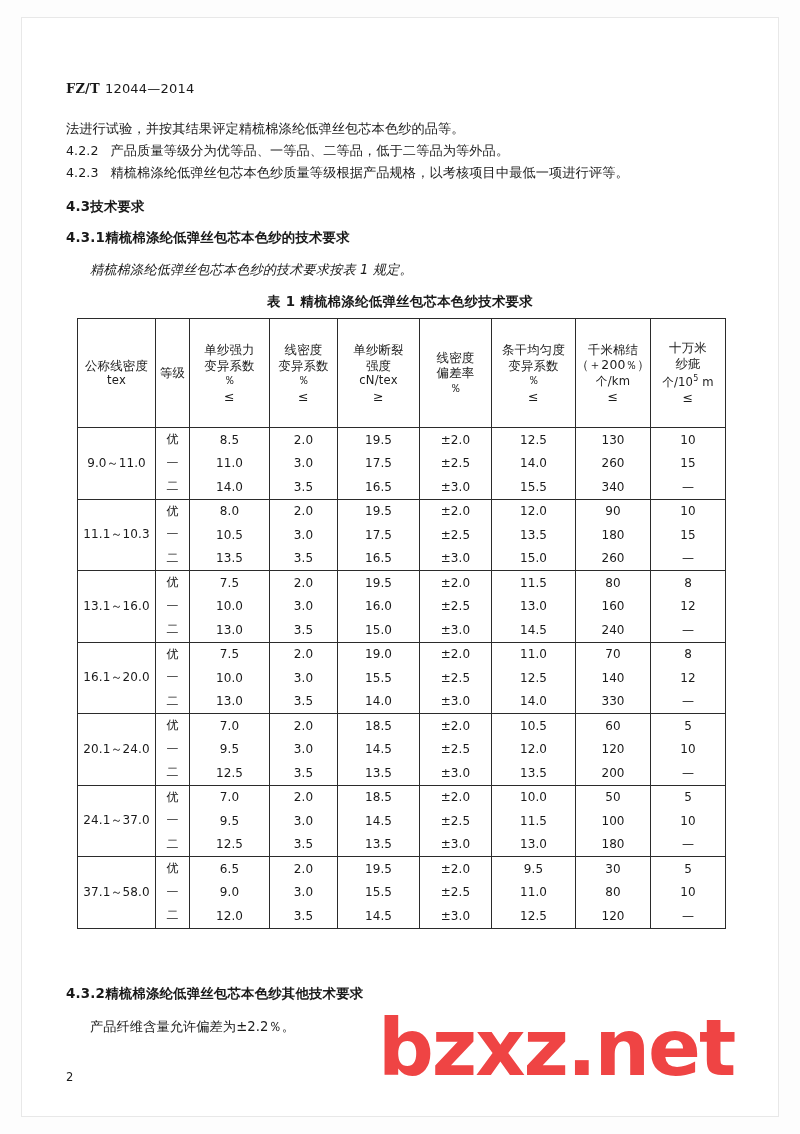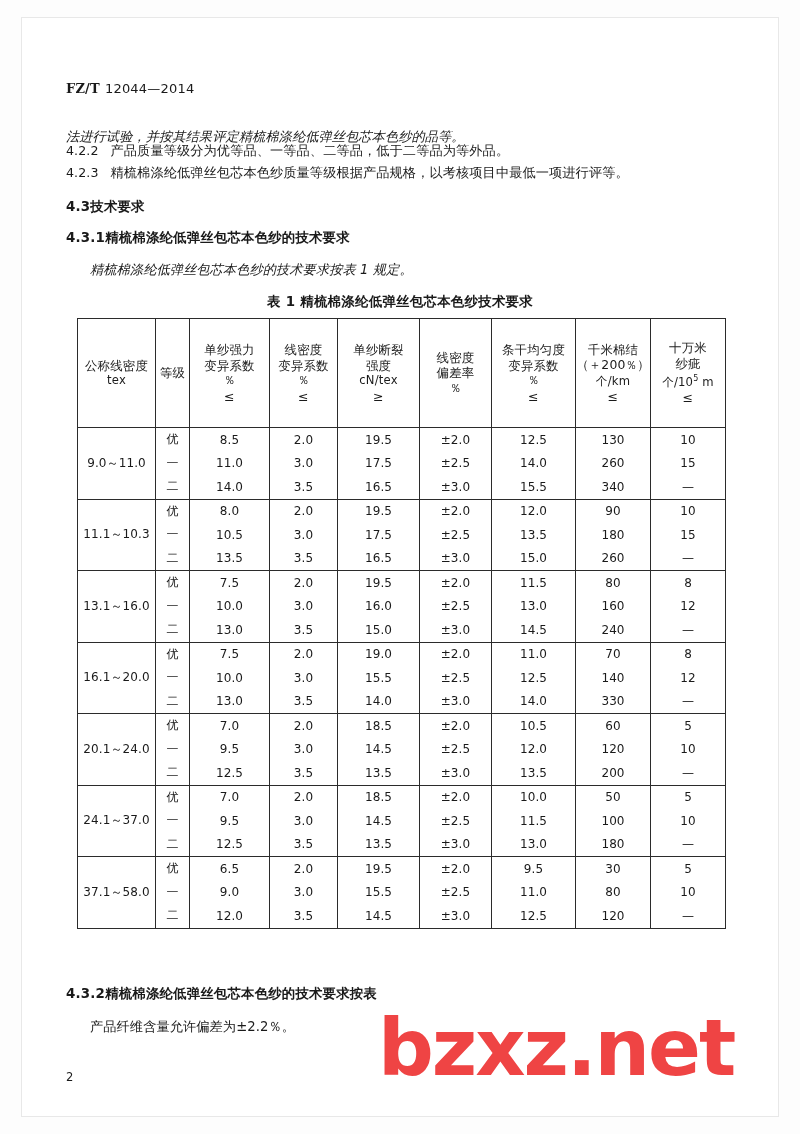--- a/index.html
+++ b/index.html
@@ -181,21 +181,21 @@
   <div class="sheet">
 
     <div class="watermark">bzxz.net</div>
 
     <div class="content">
 
       <div class="doc-header">
         <span class="std-prefix">FZ/T</span><span class="std-num">12044—2014</span>
       </div>
 
-      <div class="para" style="left:44px; top:111px;font-style:italic;">
+      <div class="para" style="left:44px; top:103px;">
         <span>法进行试验，并按其结果评定精梳棉涤纶低弹丝包芯本色纱的品等。</span>
       </div>
 
       <div class="para" style="left:44px; top:125px;">
         <span class="num">4.2.2</span><span class="gap"></span><span>产品质量等级分为优等品、一等品、二等品，低于二等品为等外品。</span>
       </div>
 
       <div class="para" style="left:44px; top:147px;">
         <span class="num">4.2.3</span><span class="gap"></span><span>精梳棉涤纶低弹丝包芯本色纱质量等级根据产品规格，以考核项目中最低一项进行评等。</span>
       </div>
@@ -497,21 +497,21 @@
                 <td class="num-cell">±3.0</td>
                 <td class="num-cell">12.5</td>
                 <td class="num-cell">120</td>
                 <td class="num-cell">—</td>
               </tr>
             </tbody>
         </table>
       </div>
 
       <div class="heading" style="left:44px; top:967px;">
-        <span class="num bold">4.3.2</span><span class="gap"></span><span>精梳棉涤纶低弹丝包芯本色纱的技术要求按表</span>
+        <span class="num bold">4.3.2</span><span class="gap"></span><span>精梳棉涤纶低弹丝包芯本色纱其他技术要求</span>
       </div>
 
       <div class="para" style="left:68px; top:1001px;">
         <span>产品纤维含量允许偏差为±2.2％。</span>
       </div>
 
       <div class="page-num">2</div>
 
     </div>
   </div>

